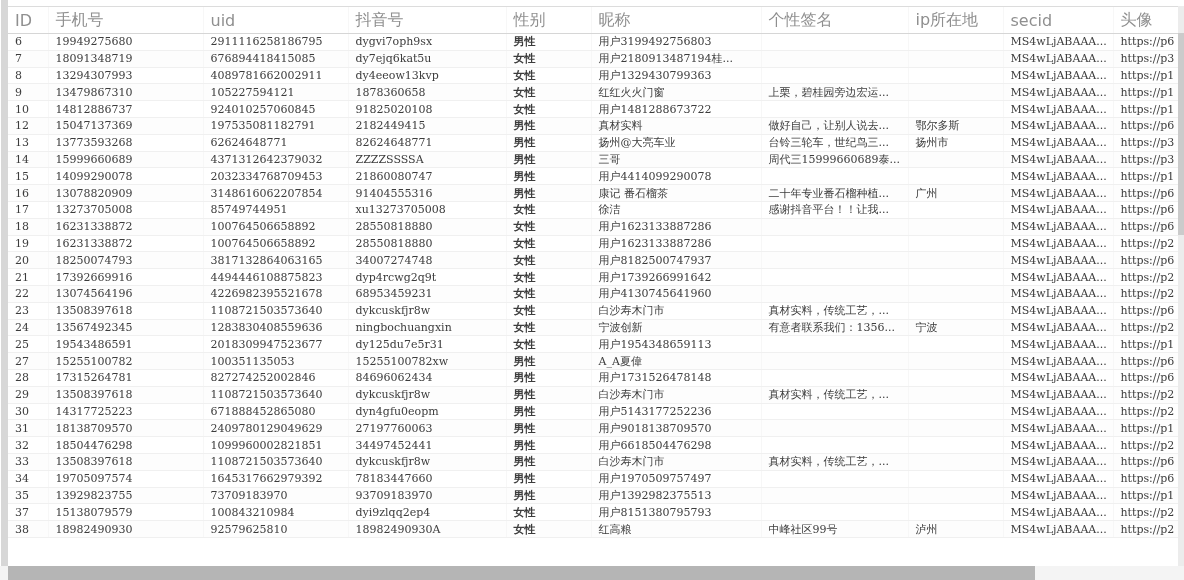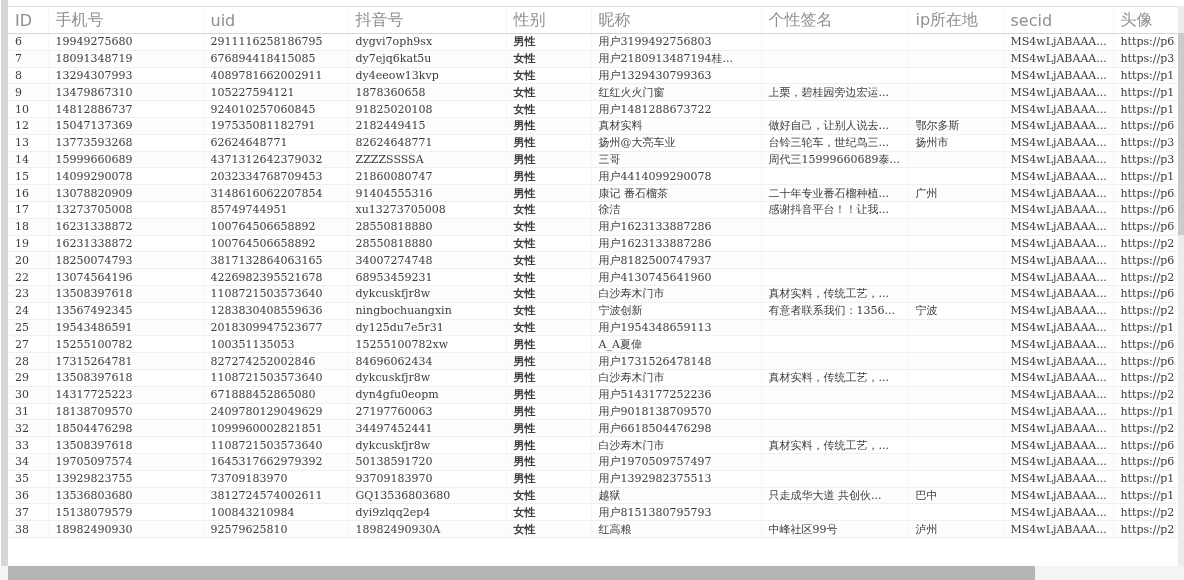--- a/index.html
+++ b/index.html
@@ -250,20 +250,32 @@
             <td class="col-uid">3817132864063165</td>
             <td class="col-douyin">34007274748</td>
             <td class="col-gender">女性</td>
             <td class="col-nickname">用户8182500747937</td>
             <td class="col-signature"></td>
             <td class="col-ip"></td>
             <td class="col-secid">MS4wLjABAAA...</td>
             <td class="col-avatar">https://p6</td>
           </tr>
           <tr>
+            <td class="col-id">21</td>
+            <td class="col-phone">17392669916</td>
+            <td class="col-uid">4494446108875823</td>
+            <td class="col-douyin">dyp4rcwg2q9t</td>
+            <td class="col-gender">女性</td>
+            <td class="col-nickname">用户1739266991642</td>
+            <td class="col-signature"></td>
+            <td class="col-ip"></td>
+            <td class="col-secid">MS4wLjABAAA...</td>
+            <td class="col-avatar">https://p2</td>
+          </tr>
+          <tr>
             <td class="col-id">22</td>
             <td class="col-phone">13074564196</td>
             <td class="col-uid">4226982395521678</td>
             <td class="col-douyin">68953459231</td>
             <td class="col-gender">女性</td>
             <td class="col-nickname">用户4130745641960</td>
             <td class="col-signature"></td>
             <td class="col-ip"></td>
             <td class="col-secid">MS4wLjABAAA...</td>
             <td class="col-avatar">https://p2</td>
@@ -385,49 +397,37 @@
             <td class="col-nickname">白沙寿木门市</td>
             <td class="col-signature">真材实料，传统工艺，...</td>
             <td class="col-ip"></td>
             <td class="col-secid">MS4wLjABAAA...</td>
             <td class="col-avatar">https://p6</td>
           </tr>
           <tr>
             <td class="col-id">34</td>
             <td class="col-phone">19705097574</td>
             <td class="col-uid">1645317662979392</td>
-            <td class="col-douyin">50138591720</td>
+            <td class="col-douyin">78183447660</td>
             <td class="col-gender">男性</td>
             <td class="col-nickname">用户1970509757497</td>
             <td class="col-signature"></td>
             <td class="col-ip"></td>
             <td class="col-secid">MS4wLjABAAA...</td>
             <td class="col-avatar">https://p6</td>
           </tr>
           <tr>
             <td class="col-id">35</td>
             <td class="col-phone">13929823755</td>
             <td class="col-uid">73709183970</td>
             <td class="col-douyin">93709183970</td>
             <td class="col-gender">男性</td>
             <td class="col-nickname">用户1392982375513</td>
             <td class="col-signature"></td>
             <td class="col-ip"></td>
-            <td class="col-secid">MS4wLjABAAA...</td>
-            <td class="col-avatar">https://p1</td>
-          </tr>
-          <tr>
-            <td class="col-id">36</td>
-            <td class="col-phone">13536803680</td>
-            <td class="col-uid">3812724574002611</td>
-            <td class="col-douyin">GQ13536803680</td>
-            <td class="col-gender">女性</td>
-            <td class="col-nickname">越狱</td>
-            <td class="col-signature">只走成华大道 共创伙...</td>
-            <td class="col-ip">巴中</td>
             <td class="col-secid">MS4wLjABAAA...</td>
             <td class="col-avatar">https://p1</td>
           </tr>
           <tr>
             <td class="col-id">37</td>
             <td class="col-phone">15138079579</td>
             <td class="col-uid">100843210984</td>
             <td class="col-douyin">dyi9zlqq2ep4</td>
             <td class="col-gender">女性</td>
             <td class="col-nickname">用户8151380795793</td>

